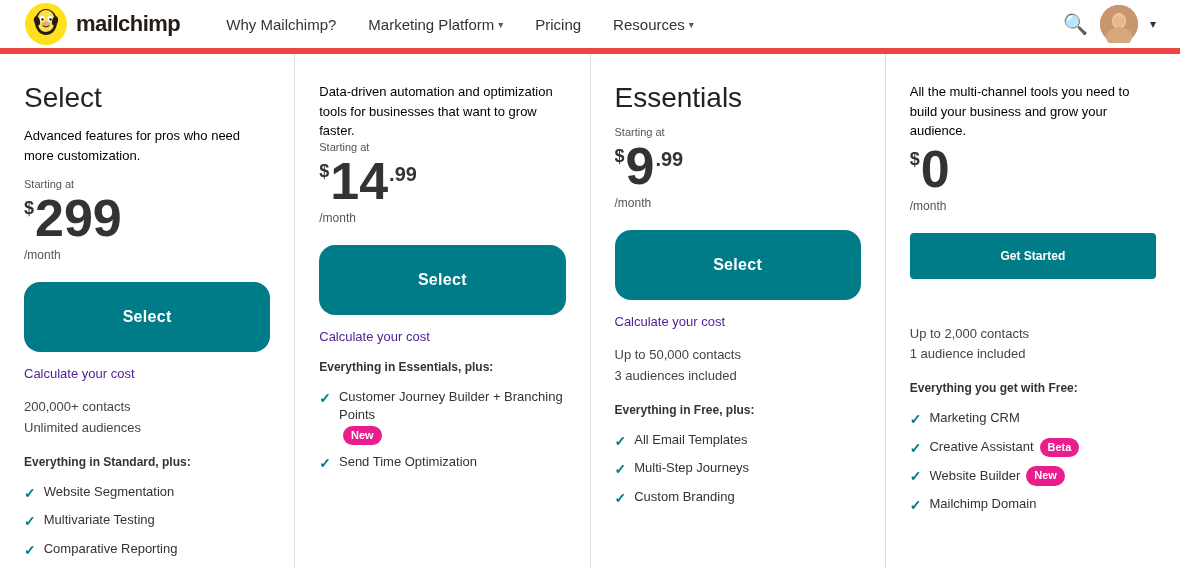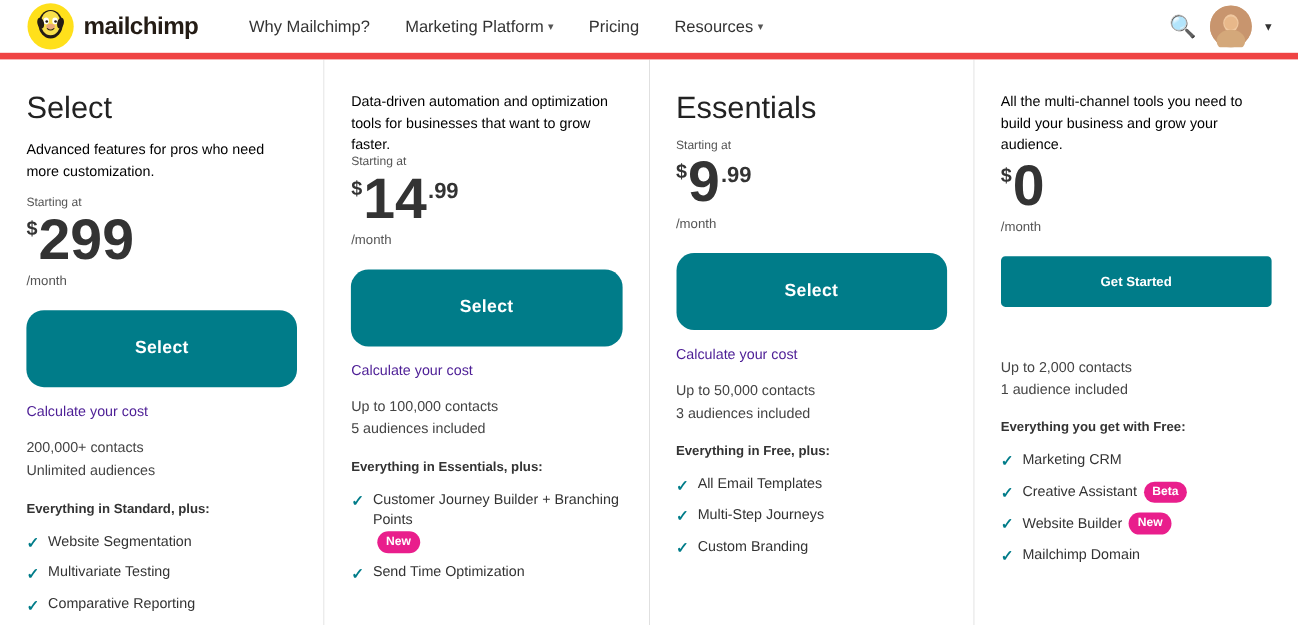--- a/index.html
+++ b/index.html
@@ -166,24 +166,20 @@
     <p class="plan-desc">Data-driven automation and optimization tools for businesses that want to grow faster.</p>
     <div class="plan-price-label">Starting at</div>
     <div class="plan-price">
       <span class="dollar">$</span>
       <span class="amount">14</span>
       <span class="cents">.99</span>
     </div>
     <div class="plan-price-period">/month</div>
     <button class="btn-select">Select</button>
     <a class="calc-link">Calculate your cost</a>
-    <div class="contacts-info">
-      <span>Up to 100,000 contacts</span><br>
-      <span>5 audiences included</span>
-    </div>
     <div class="features-title">Everything in Essentials, plus:</div>
     <ul class="feature-list">
       <li class="feature-item">
         <span class="check-icon">✓</span>
         <span class="feature-text">
           <span>Customer Journey Builder + Branching Points</span>
           <span class="badge badge-new">New</span>
         </span>
       </li>
       <li class="feature-item">

